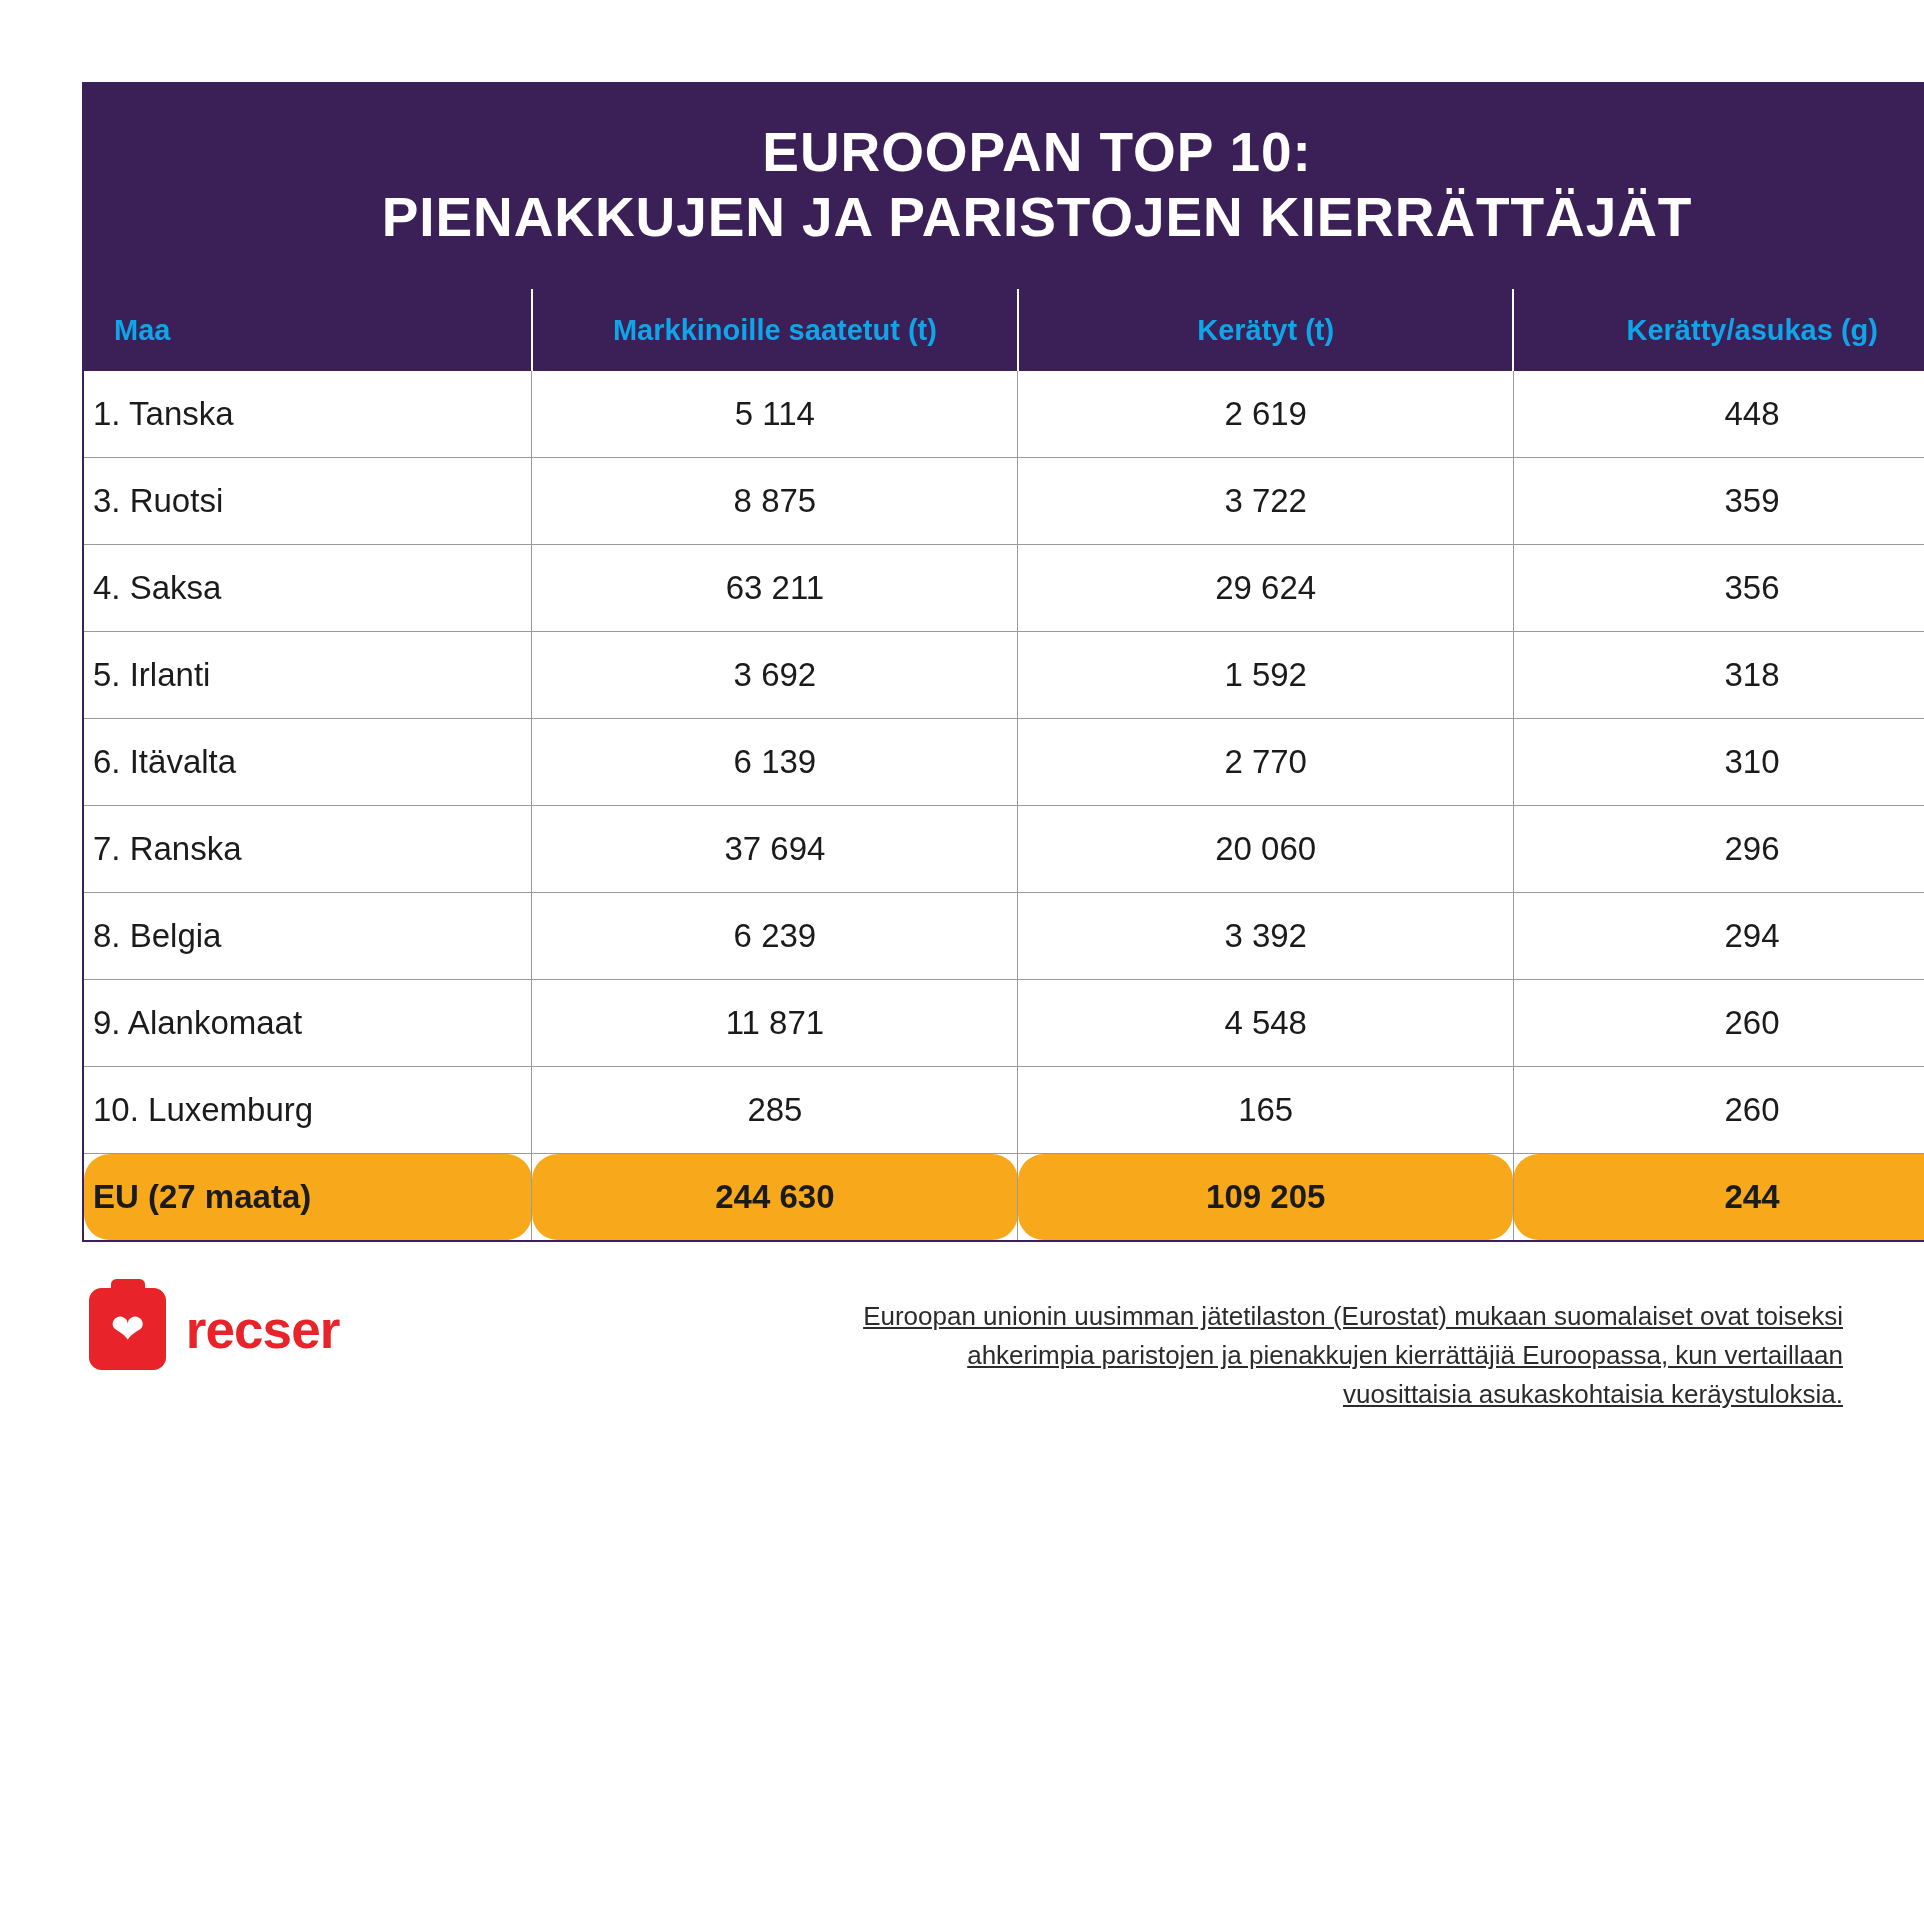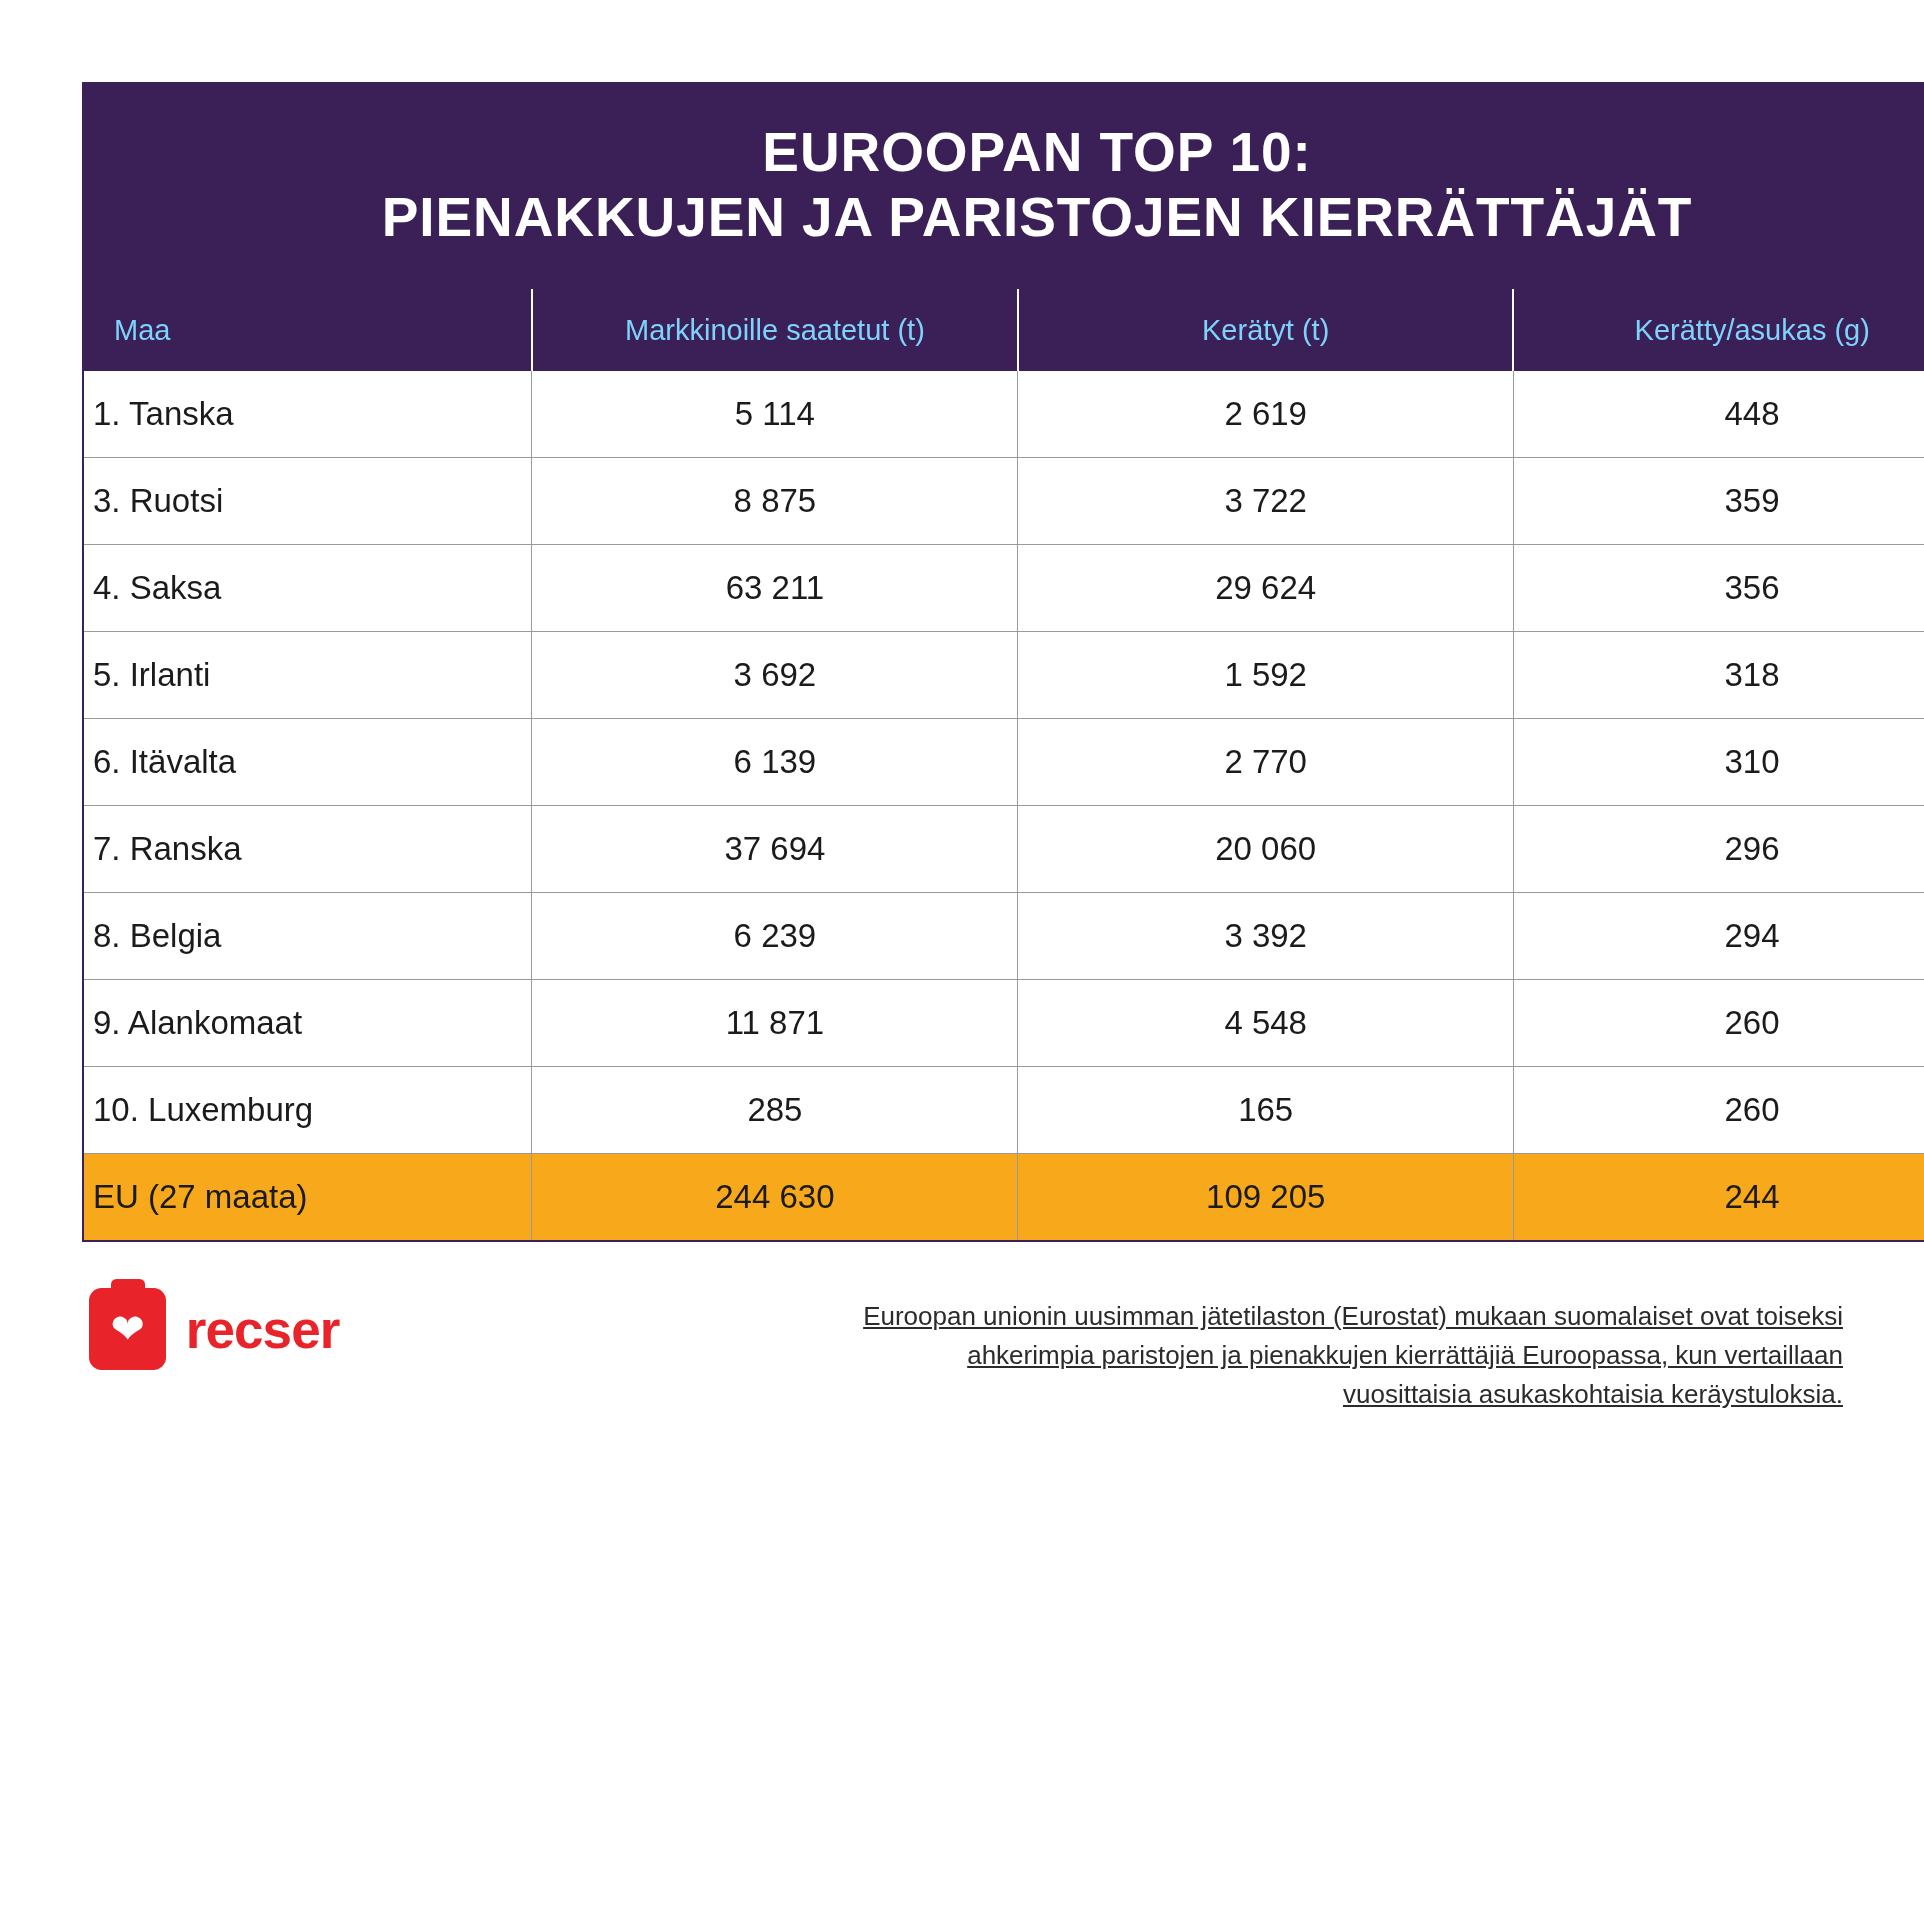--- a/index.html
+++ b/index.html
@@ -45,23 +45,23 @@
   }
 
   table.main {
     width: 100%;
     border-collapse: collapse;
     table-layout: fixed;
   }
 
   thead th {
     background: #3b2057;
-    color: #7dd3fc;
+    color: #0ea5e9;
     font-size: 29px;
-    font-weight: normal;
+    font-weight: bold;
     padding: 23px 9px;
     vertical-align: middle;
     border-right: 2.7px solid #ffffff;
     line-height: 1.25;
   }
   thead th:last-child { border-right: none; }
   thead th.col-maa { text-align: left; padding-left: 30px; }
   thead th.center { text-align: center; }
 
   tbody td {
@@ -79,21 +79,22 @@
   tbody td.country {
     text-align: left;
   }
 
   tbody tr.highlight td {
     background: #f7a81b;
     font-weight: bold;
   }
   tbody tr.total td {
     background: #f7a81b;
-    font-weight: normal;
+    font-weight: bold;
+    border-radius: 26px;
   }
 
   col.c1 { width: 23.5%; }
   col.c2 { width: 25.5%; }
   col.c3 { width: 26%; }
   col.c4 { width: 25%; }
 
   .footer {
     position: relative;
     width: 1761px;

